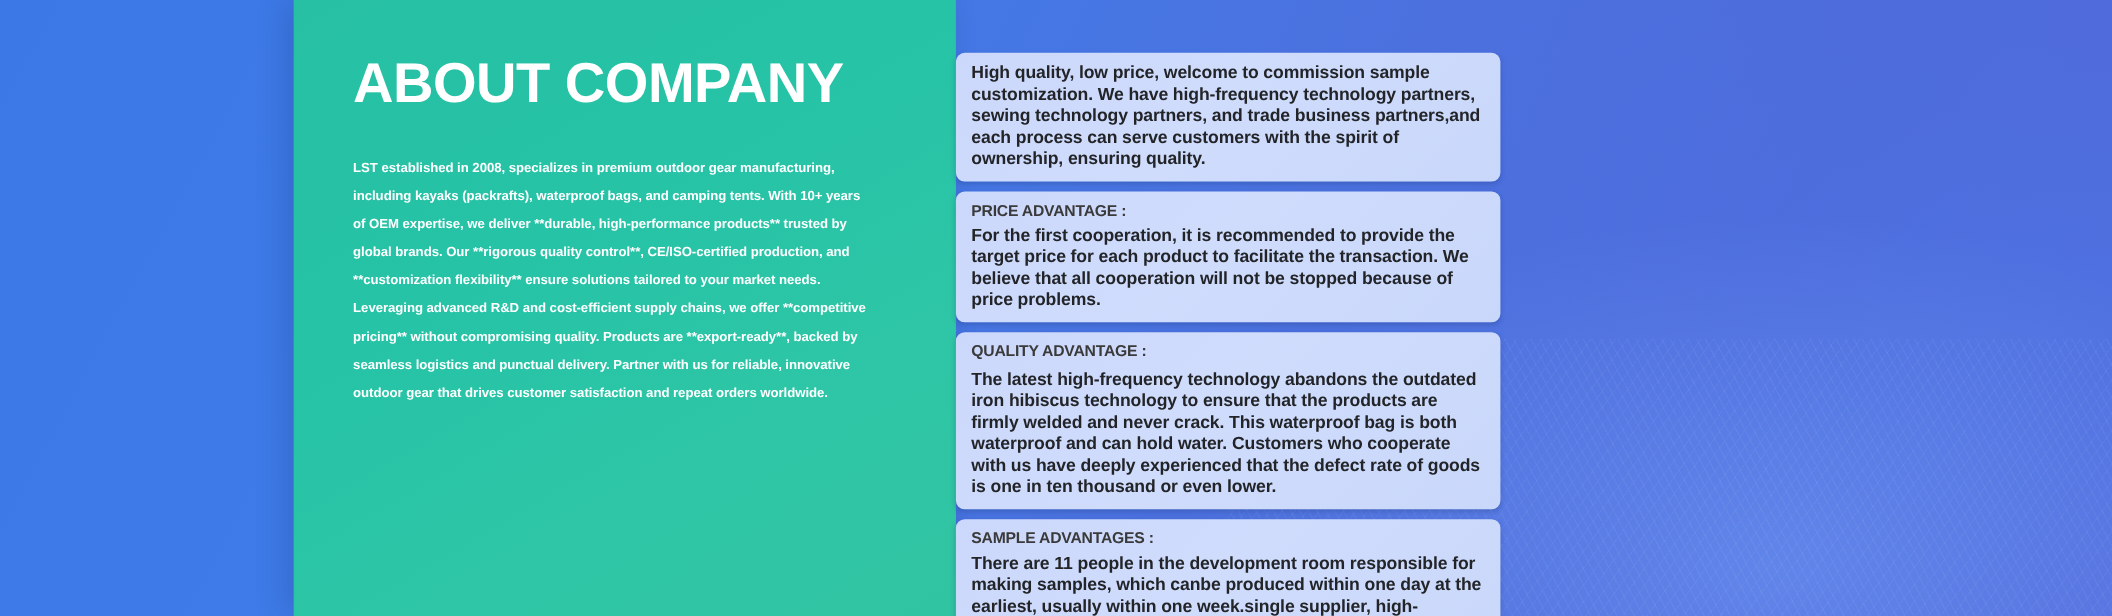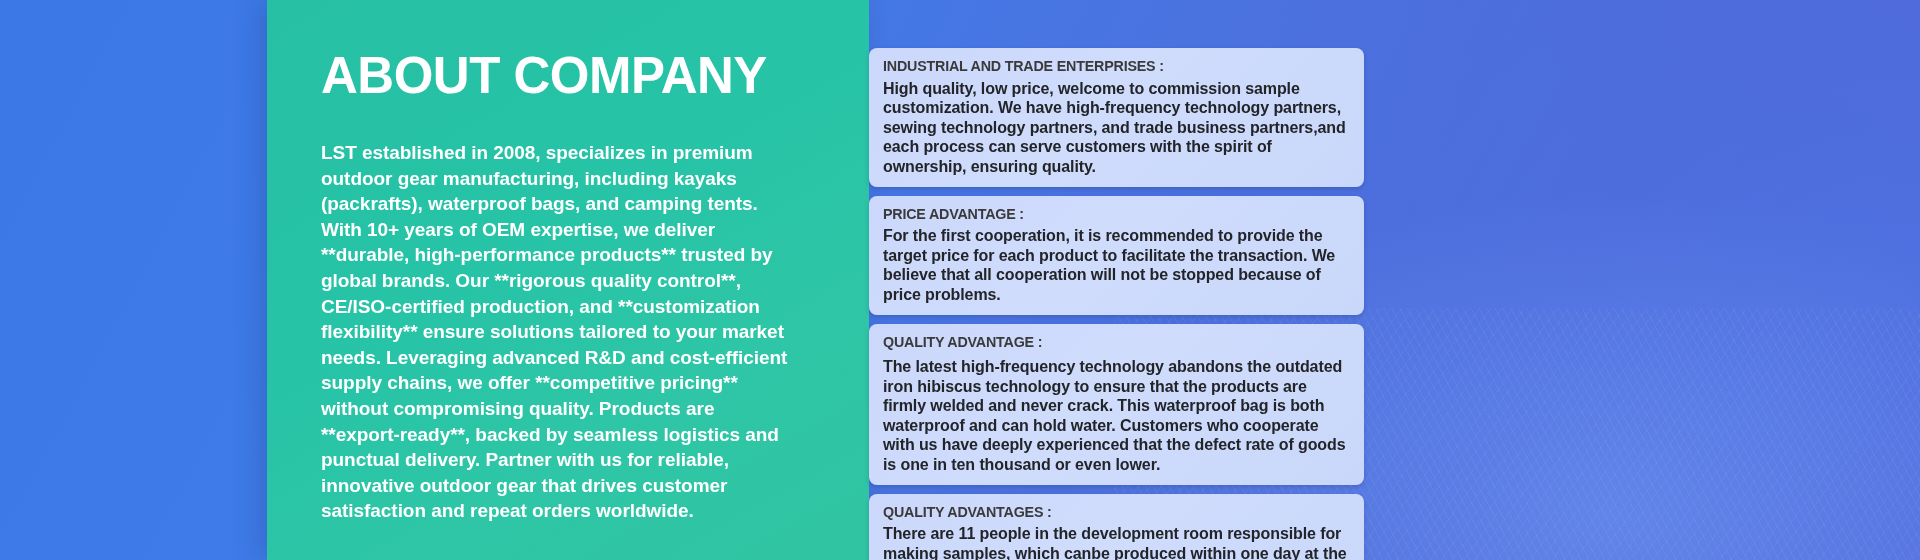--- a/index.html
+++ b/index.html
@@ -66,21 +66,21 @@
     margin: 0;
     font-size: 51px;
     line-height: 1.02;
     font-weight: 700;
     letter-spacing: -0.5px;
     color: #ffffff;
     font-family: "Liberation Sans", sans-serif;
   }
   .about-body {
     margin: 38px 0 0 0;
-    font-size: 19px;
+    font-size: 12px;
     line-height: 25.6px;
     font-weight: 700;
     color: #ffffff;
     letter-spacing: -0.05px;
     max-width: 512px;
   }
 
   
   .cards {
     position: absolute;
@@ -132,33 +132,32 @@
   <section class="left-panel">
     <div class="left-inner">
       <h1 class="about-title">ABOUT COMPANY</h1>
       <p class="about-body">LST established in 2008, specializes in premium outdoor gear manufacturing, including kayaks (packrafts), waterproof bags, and camping tents. With 10+ years of OEM expertise, we deliver **durable, high-performance products** trusted by global brands. Our **rigorous quality control**, CE/ISO-certified production, and **customization flexibility** ensure solutions tailored to your market needs. Leveraging advanced R&amp;D and cost-efficient supply chains, we offer **competitive pricing** without compromising quality. Products are **export-ready**, backed by seamless logistics and punctual delivery. Partner with us for reliable, innovative outdoor gear that drives customer satisfaction and repeat orders worldwide.</p>
     </div>
   </section>
 
   <section class="cards">
 
     <article class="card">
-      <h2 class="card-title">INDUSTRIAL AND TRADE ENTERPRISES :</h2>
       <p class="card-body">High quality, low price, welcome to commission sample customization. We have high-frequency technology partners, sewing technology partners, and trade business partners,and each process can serve customers with the spirit of ownership, ensuring quality.</p>
     </article>
 
     <article class="card">
       <h2 class="card-title">PRICE ADVANTAGE :</h2>
       <p class="card-body">For the first cooperation, it is recommended to provide the target price for each product to facilitate the transaction. We believe that all cooperation will not be stopped because of price problems.</p>
     </article>
 
     <article class="card card--tall">
       <h2 class="card-title">QUALITY ADVANTAGE :</h2>
       <p class="card-body">The latest high-frequency technology abandons the outdated iron hibiscus technology to ensure that the products are firmly welded and never crack. This waterproof bag is both waterproof and can hold water. Customers who cooperate with us have deeply experienced that the defect rate of goods is one in ten thousand or even lower.</p>
     </article>
 
     <article class="card">
-      <h2 class="card-title">QUALITY ADVANTAGES :</h2>
+      <h2 class="card-title">SAMPLE ADVANTAGES :</h2>
       <p class="card-body">There are 11 people in the development room responsible for making samples, which canbe produced within one day at the earliest, usually within one week.single supplier, high-riskmulti-channel supply, allowing you to worry free, Cooperate and achieve win-win results.</p>
     </article>
 
   </section>
 </div>
 
 </body></html>

